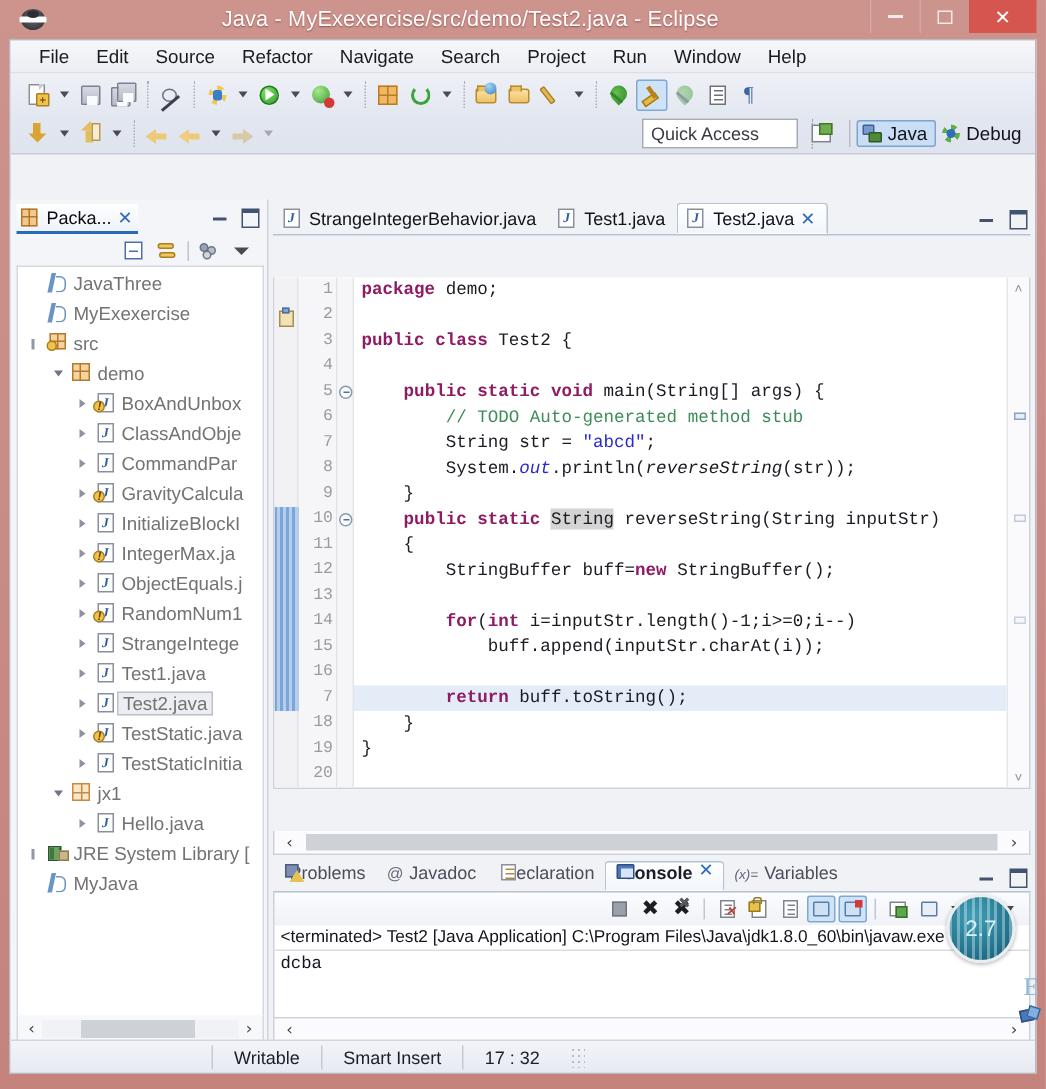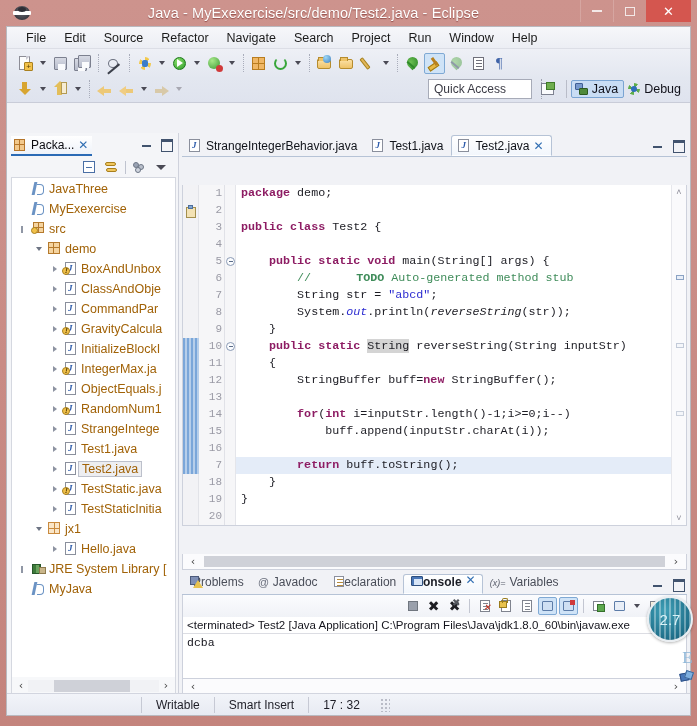--- a/index.html
+++ b/index.html
@@ -464,21 +464,21 @@
   }
 
   .tree {
     flex: 1 1 auto;
     background: #ffffff;
     border: 1px solid #d5d8e0;
     border-bottom: none;
     overflow: hidden;
     padding-top: 1px;
     font-size: 12.5px;
-    color: #a16207;
+    color: #737373;
   }
   .tnode {
     height: 20px; display: flex; align-items: center;
     white-space: nowrap; position: relative;
   }
   .tnode.sel .tlabel {
     background: #edeef1; border: 1px solid #bcc0cb; padding: 0 3px;
     margin-left: -1px;
   }
   .twist {
@@ -690,21 +690,21 @@
     font-family: "Liberation Mono", monospace;
     font-size: 11.7px;
     color: #1b1b22;
     overflow: hidden;
   }
   .cline { height: 17px; line-height: 17px; white-space: pre; padding-left: 5px; }
   .cline.hl { background: #e4ecf8; }
   .kw { color: #8d1c63; font-weight: bold; }
   .str { color: #2a2ad0; }
   .cmt { color: #3f8c5a; }
-  .todo { color: #3f8c5a; font-weight: bold; margin-left: 38px; }
+  .todo { color: #3f8c5a; font-weight: normal; }
   .fld { color: #2a2ad0; font-style: italic; }
   .mth { font-style: italic; }
   .hl-occ { background: #d4d4d4; }
 
   .ed-vscroll {
     width: 15px; flex: 0 0 15px;
     background: #fafafc; border-left: 1px solid #e6e7ec;
     position: relative;
     display: flex; flex-direction: column; justify-content: space-between;
     align-items: center;
@@ -843,21 +843,21 @@
   }
   .st-cell { padding: 0 14px; height: 16px; display: flex; align-items: center;
     border-left: 1px solid #c6c9d4; }
   .st-spacer { width: 134px; }
   .st-grip { width: 10px; height: 14px; margin-left: 6px;
     background-image: radial-gradient(#b9bcc7 1px, transparent 1px);
     background-size: 4px 4px; }
 
   
   .overlay-badge {
-    position: absolute; right: 4px; top: 596px;
+    position: absolute; right: 20px; top: 596px;
     width: 46px; height: 46px; border-radius: 50%;
     background:
       repeating-linear-gradient(90deg, rgba(255,255,255,.35) 0 2px, transparent 2px 5px),
       radial-gradient(circle at 38% 30%, #3f9fb6 0%, #1f6f8a 70%, #174f63 100%);
     border: 2px solid #e9eef2;
     box-shadow: 0 1px 3px rgba(0,0,0,.3);
     color: #d9f2f7; font-size: 15px;
     display: flex; align-items: center; justify-content: center;
     overflow: hidden;
     z-index: 30;

